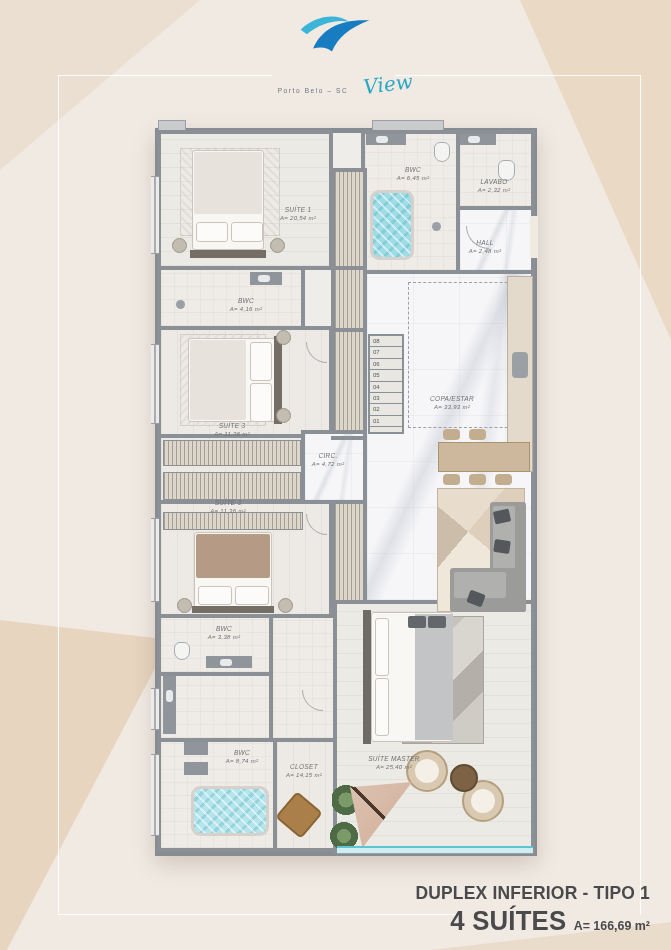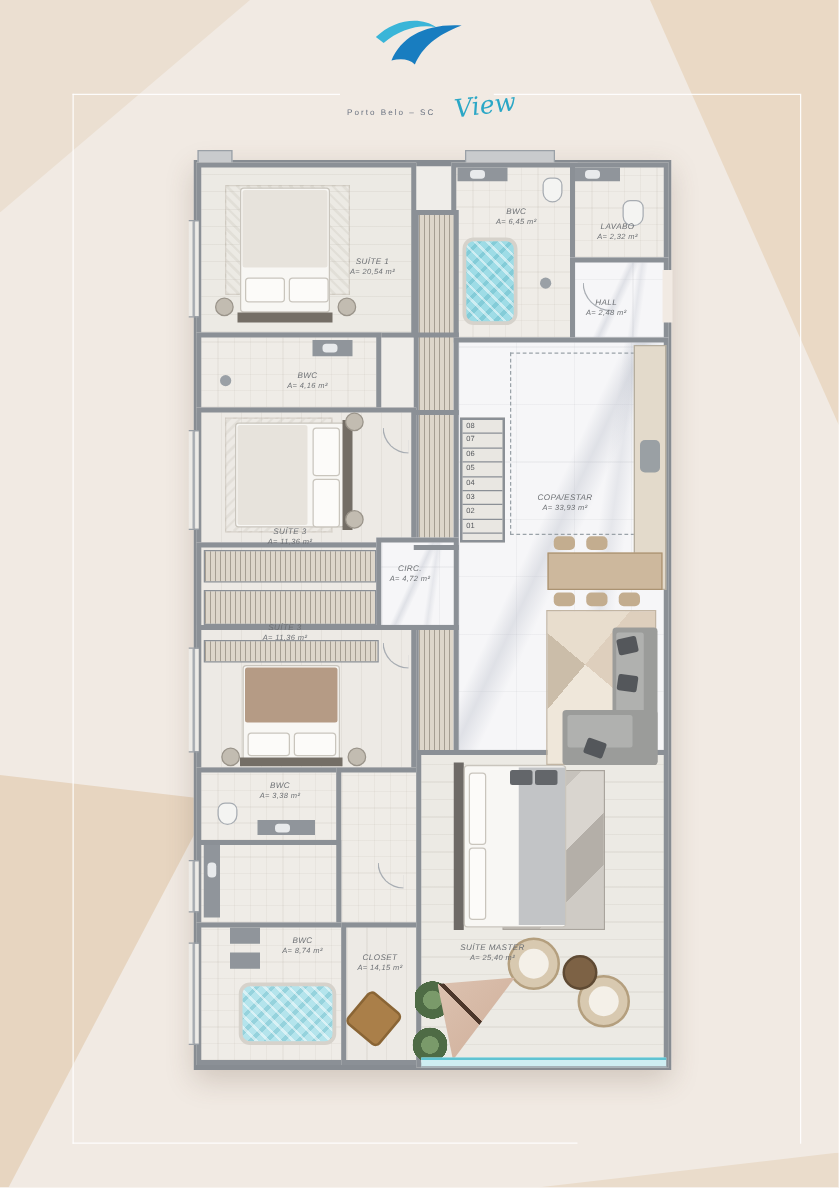--- a/index.html
+++ b/index.html
@@ -265,14 +265,20 @@
   <div class="rlabel" style="left:274px;top:762px;width:60px;">
     <div class="rname">CLOSET</div>
     <div class="rarea">A= 14,15 m²</div>
   </div>
   <div class="rlabel" style="left:360px;top:754px;width:68px;">
     <div class="rname">SUÍTE MASTER</div>
     <div class="rarea">A= 25,40 m²</div>
   </div>
 
 
+  <div class="abs" style="left:320px;top:882px;width:330px;text-align:right;z-index:20;">
+    <div class="f-title">DUPLEX INFERIOR - TIPO 1</div>
+    <div class="f-sub">
+      <span class="f-suites">4 SUÍTES</span><span class="f-area">A= 166,69 m²</span>
+    </div>
+  </div>
 
 </div>
 
 </body></html>

